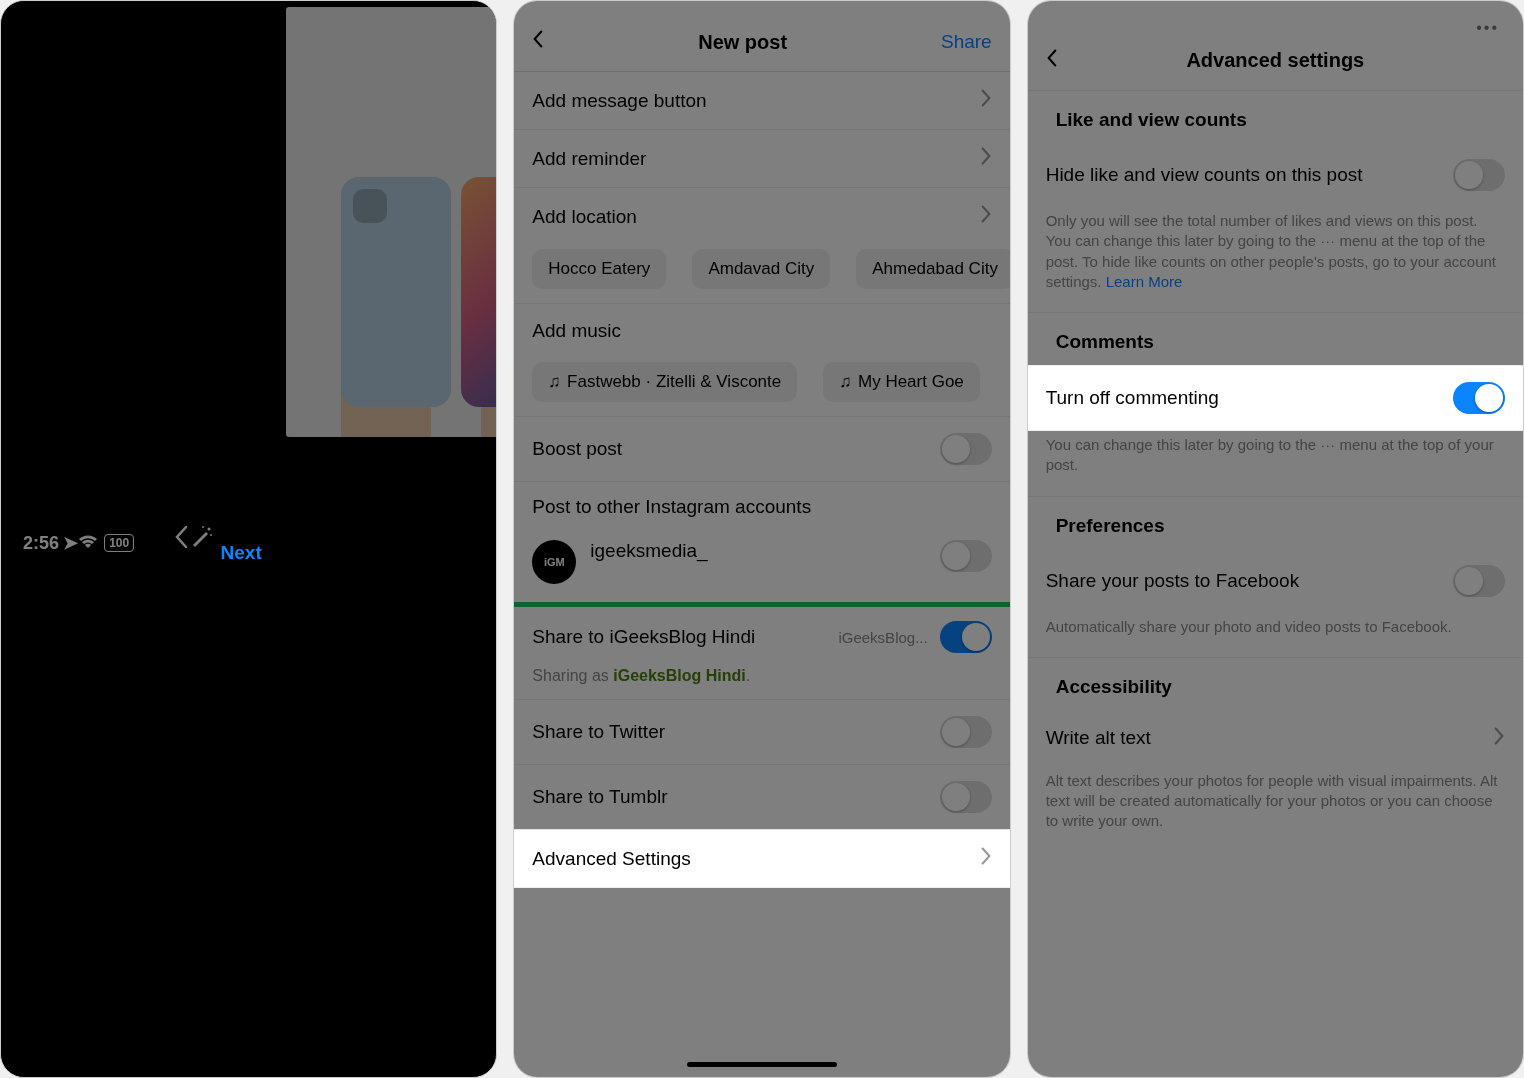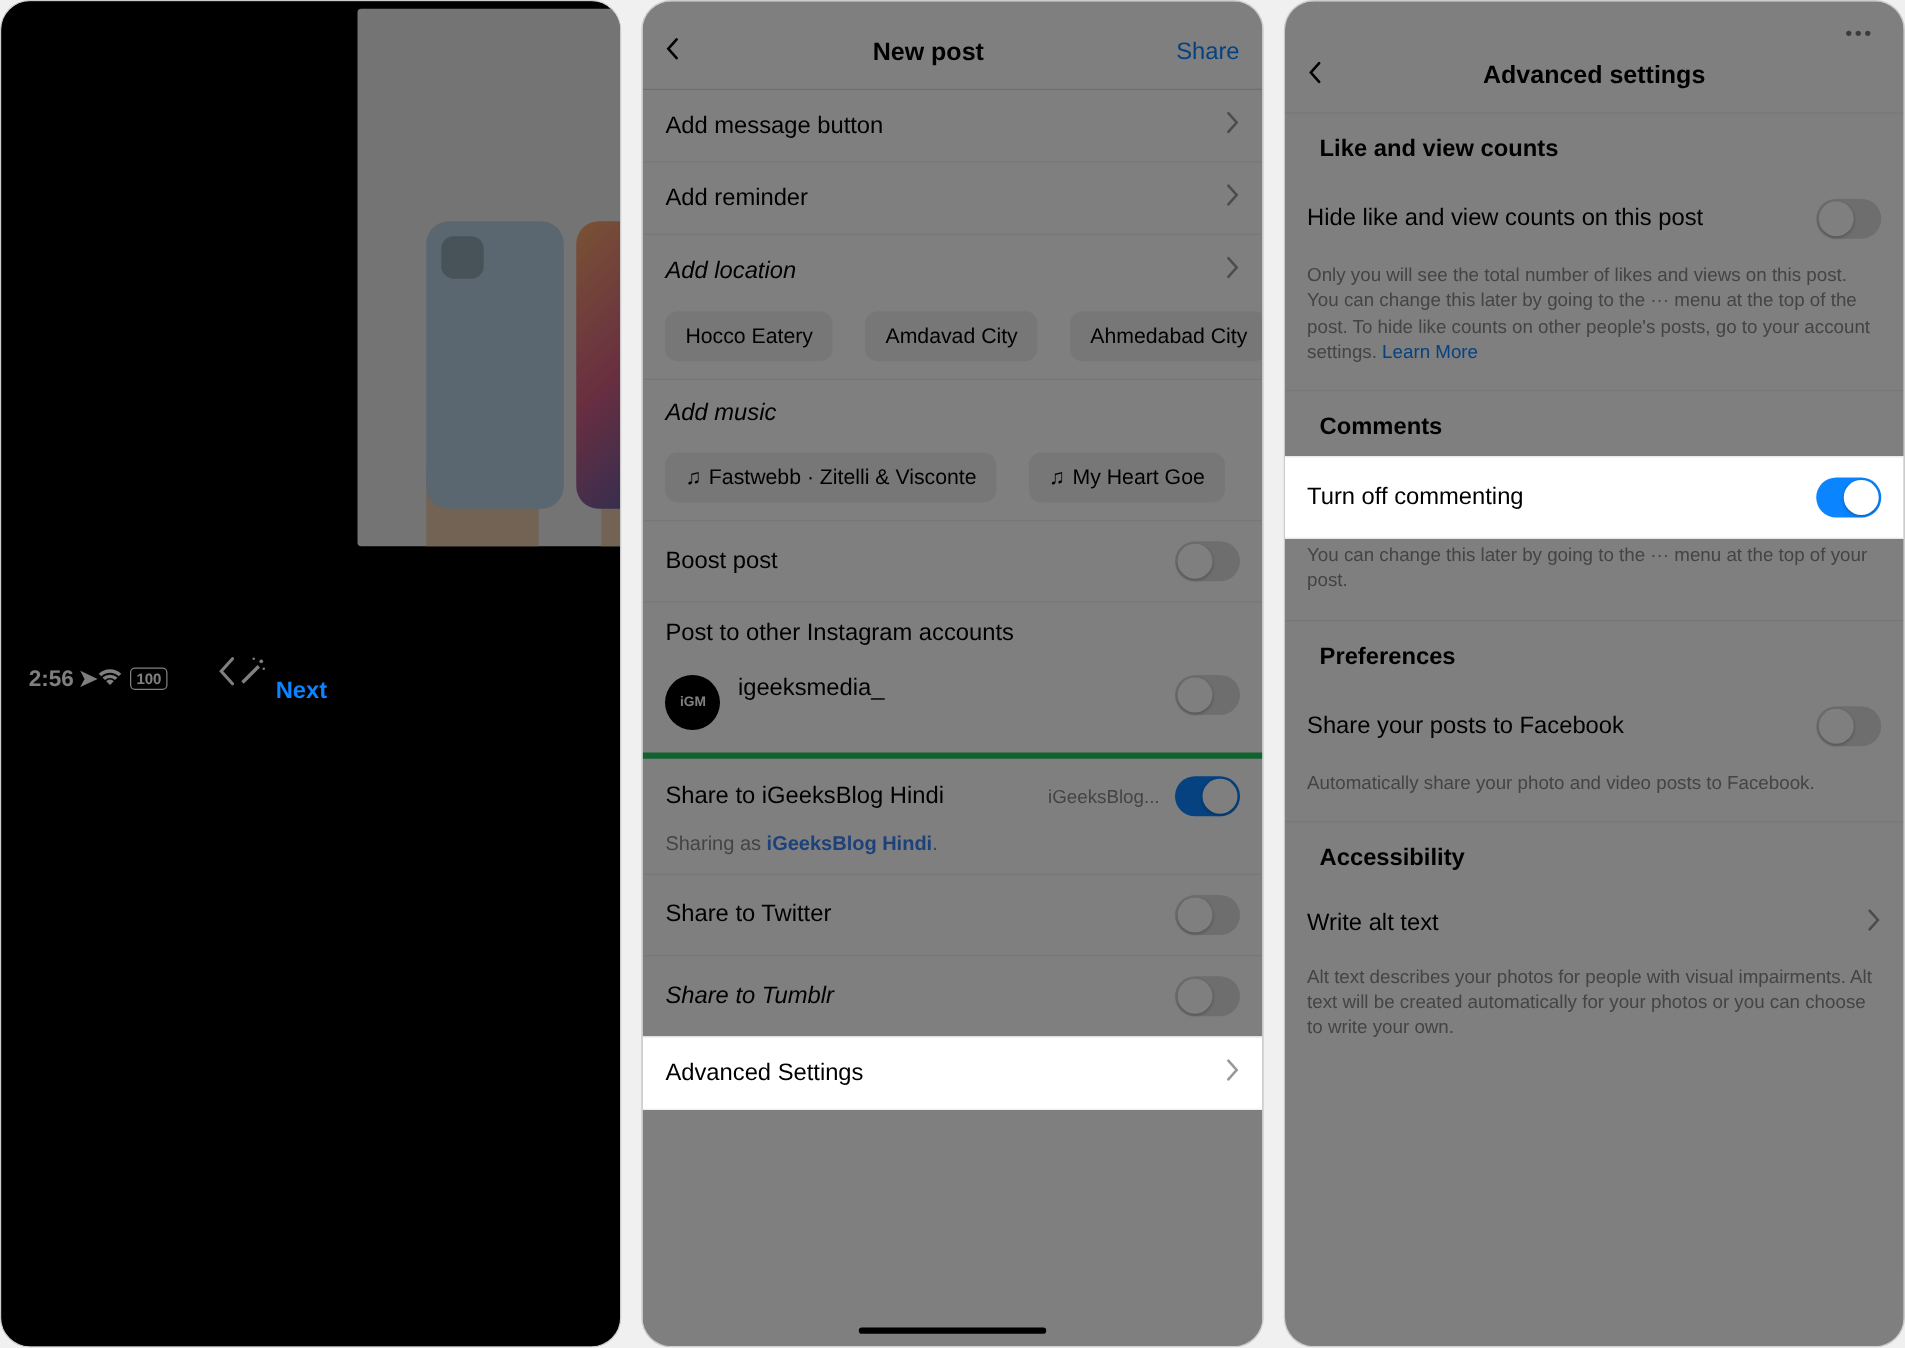--- a/index.html
+++ b/index.html
@@ -92,21 +92,21 @@
     padding: 28px 18px 16px; border-bottom: 1px solid #ddd;
   }
   .p2 .nav .title { font-size: 20px; font-weight: 600; }
   .p2 .nav .share { color: #0a84ff; font-size: 19px; }
   .p2 .nav .back-chevron { font-size: 22px; color: #000; }
   .p2 .list { flex: 1; overflow: hidden; display: flex; flex-direction: column; }
   .p2 .row {
     padding: 16px 18px; font-size: 19px; color: #000;
     border-bottom: 1px solid #eee; display: flex; align-items: center; justify-content: space-between;
   }
-  .p2 .row.no-border { border-bottom: none; font-style: italic; }
+  .p2 .row.no-border { border-bottom: none; }
   .p2 .chev-right { color: #999; font-size: 18px; }
   .p2 .chips { display: flex; gap: 26px; padding: 4px 18px 14px; border-bottom: 1px solid #eee; overflow: hidden;}
   .p2 .chip {
     background: #eee; padding: 10px 16px; border-radius: 10px; font-size: 17px;
     white-space: nowrap; display:flex; align-items:center; gap:6px;
   }
   .p2 .section-row { padding: 14px 18px 10px; font-size: 19px; }
   .p2 .account-row {
     display: flex; gap: 14px; padding: 12px 18px 18px;
     border-bottom: 5px solid #22c55e;
@@ -120,21 +120,21 @@
     width: 28px; height: 28px; background: #fff; border-radius: 50%;
     position: absolute; top: 2px; left: 2px; box-shadow: 0 1px 3px rgba(0,0,0,0.3);
   }
   .p2 .toggle.on .knob, .p3 .toggle.on .knob { left: auto; right: 2px; }
   .p2 .share-hindi {
     display:flex; align-items:center; justify-content: space-between; padding: 14px 18px;
   }
   .p2 .share-hindi .hlabel { font-size: 19px; }
   .p2 .share-hindi .sub { font-size: 15px; color: #888;}
   .p2 .sharing-as { padding: 0 18px 14px; color: #888; font-size: 16px; border-bottom: 1px solid #eee;}
-  .p2 .sharing-as b { color: #3b82f6; font-weight: 600;}
+  .p2 .sharing-as b { color: #4d7c0f; font-weight: 600;}
   .p2 .adv-row {
     background: #fff; position: relative; z-index: 60;
     border-top: 1px solid #e2e2e2;
   }
 
   
   .p3 { display: flex; flex-direction: column; }
   .p3 .dots { text-align: right; padding: 18px 24px 4px; color: #777; letter-spacing: 2px;}
   .p3 .nav {
     display: flex; align-items: center; padding: 8px 18px 18px; border-bottom: 1px solid #eee;

